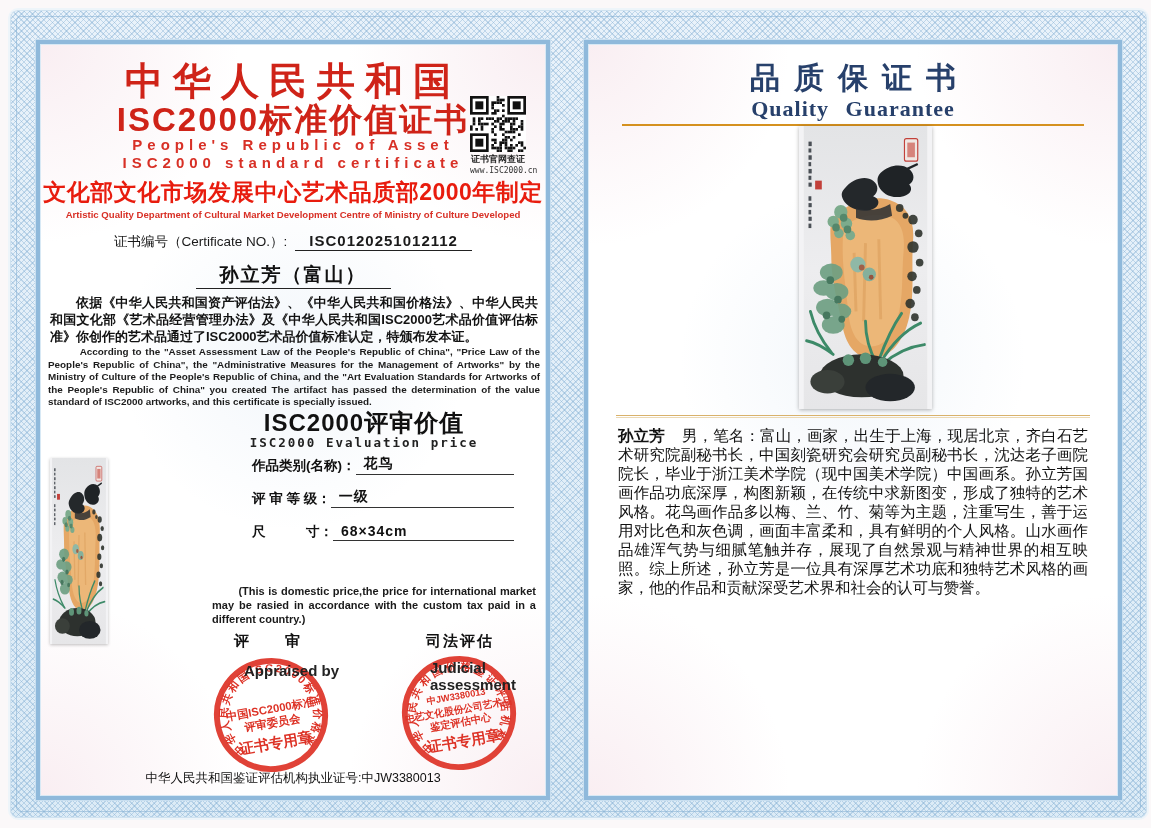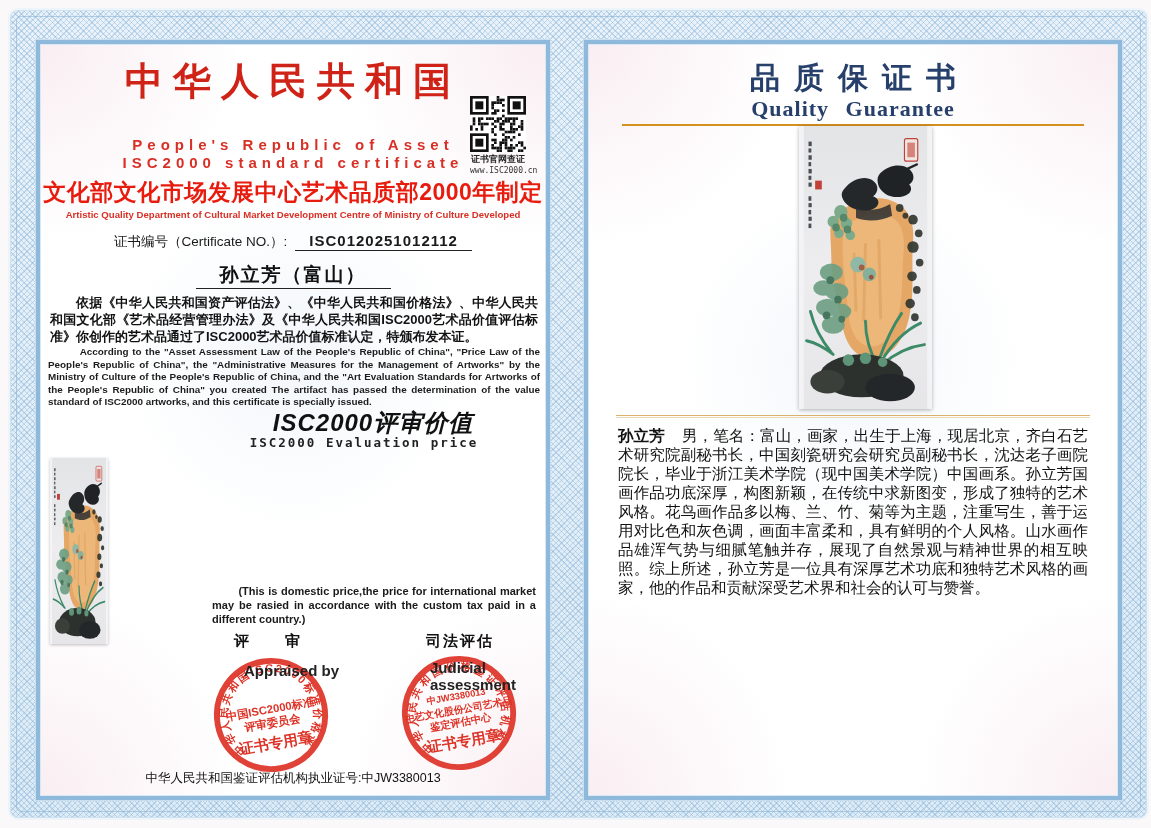--- a/index.html
+++ b/index.html
@@ -31,21 +31,21 @@
   .t-en1{top:92px;font-size:15px;font-weight:bold;color:#d83026;letter-spacing:5px;white-space:nowrap;}
   .t-en2{top:110px;font-size:15px;font-weight:bold;color:#d83026;letter-spacing:5px;white-space:nowrap;}
   .banner-cn{top:133px;font-size:23px;font-weight:bold;color:#e81c0e;letter-spacing:0.5px;white-space:nowrap;}
   .banner-en{top:165px;font-size:9.6px;font-weight:bold;color:#d83026;white-space:nowrap;}
   .certno{top:188px;font-size:13.5px;color:#1a1a1a;}
   .certno .val{font-weight:bold;font-size:15px;letter-spacing:1px;border-bottom:1.5px solid #222;padding:0 14px 1px 14px;margin-left:8px;}
   .artist{top:218px;font-size:19px;font-weight:bold;color:#111;}
   .artist .nm{border-bottom:1.5px solid #222;padding:0 24px 3px 24px;letter-spacing:2px;}
   .stmt-cn{top:250px;left:10px;right:8px;font-size:13px;font-weight:600;color:#121212;line-height:17px;text-align:justify;text-indent:2em;}
   .stmt-en{top:302px;left:8px;right:6px;font-size:9.9px;font-weight:600;color:#1c1c1c;line-height:12.6px;text-align:justify;text-indent:3.2em;}
-  .eval-t{top:363px;left:143px;width:380px;text-align:center;font-size:24px;font-weight:bold;color:#111;letter-spacing:1px;font-style:italic;}
+  .eval-t{top:363px;left:134px;width:380px;text-align:center;font-size:24px;font-weight:bold;color:#111;letter-spacing:1px;}
   .eval-s{top:391px;left:134px;width:380px;text-align:center;font-size:12.5px;font-weight:bold;color:#222;font-family:"DejaVu Sans Mono",monospace;letter-spacing:2px;}
   .fields{top:412px;left:212px;width:262px;}
   .frow{display:flex;align-items:flex-end;margin-bottom:14px;height:19px;}
   .flabel{font-size:13.5px;font-weight:bold;color:#111;white-space:pre;}
   .fval{flex:1;border-bottom:1px solid #333;font-size:14px;font-weight:bold;color:#111;padding:0 0 1px 8px;letter-spacing:1px;}
   .note-cn{top:504px;left:150px;width:336px;font-size:12px;font-weight:bold;color:#141414;line-height:17px;text-align:justify;text-indent:2em;}
   .note-en{top:540px;left:172px;width:324px;font-size:11px;font-weight:600;color:#1a1a1a;line-height:14px;text-align:justify;text-indent:2.4em;}
   .appr-h{top:588px;font-size:15px;font-weight:bold;color:#111;letter-spacing:2px;}
   .appr-h.l{left:128px;width:200px;text-align:center;}
   .appr-h.r{left:330px;width:180px;text-align:center;}
@@ -70,20 +70,21 @@
   .bio .nm{font-weight:bold;margin-right:1.1em;}
 </style>
 </head>
 <body>
 
 <div class="cert">
   <div class="band"></div>
 
   <div class="page page-left">
     <div class="abs ctr t-cn1">中华人民共和国</div>
+    <div class="abs ctr t-cn2">ISC2000标准价值证书</div>
     <div class="abs ctr t-en1">People's Republic of Asset</div>
     <div class="abs ctr t-en2">ISC2000 standard certificate</div>
 
     <div class="abs qr">
       <svg width="56" height="56" viewBox="0 0 21 21">
         <rect x="0" y="0" width="21" height="21" fill="#ffffff"></rect>
         <g fill="#111">
           <rect x="0" y="0" width="7" height="7"></rect>
             <rect x="14" y="0" width="7" height="7"></rect>
             <rect x="0" y="14" width="7" height="7"></rect>
@@ -225,20 +226,34 @@
     <div class="abs ctr artist">
       <span class="nm">孙立芳（富山）</span>
     </div>
 
     <div class="abs stmt-cn">依据《中华人民共和国资产评估法》、《中华人民共和国价格法》、中华人民共和国文化部《艺术品经营管理办法》及《中华人民共和国ISC2000艺术品价值评估标准》你创作的艺术品通过了ISC2000艺术品价值标准认定，特颁布发本证。</div>
     <div class="abs stmt-en">According to the "Asset Assessment Law of the People's Republic of China", "Price Law of the People's Republic of China", the "Administrative Measures for the Management of Artworks" by the Ministry of Culture of the People's Republic of China, and the "Art Evaluation Standards for Artworks of the People's Republic of China" you created The artifact has passed the determination of the value standard of ISC2000 artworks, and this certificate is specially issued.</div>
 
     <div class="abs eval-t">ISC2000评审价值</div>
     <div class="abs eval-s">ISC2000 Evaluation price</div>
 
+    <div class="abs fields">
+      <div class="frow">
+        <span class="flabel">作品类别(名称)：</span>
+        <span class="fval">花鸟</span>
+      </div>
+      <div class="frow">
+        <span class="flabel">评 审 等 级：</span>
+        <span class="fval">一级</span>
+      </div>
+      <div class="frow">
+        <span class="flabel">尺　　　寸：</span>
+        <span class="fval">68×34cm</span>
+      </div>
+    </div>
 
     <div class="abs note-en">(This is domestic price,the price for international market may be rasied in accordance with the custom tax paid in a different country.)</div>
 
     <div class="abs appr-h l">评　　审</div>
     <div class="abs appr-h r">司法评估</div>
     <div class="abs appr-sub" style="left:186px;top:618px;">Appraised by</div>
     <div class="abs appr-sub" style="left:372px;top:615px;">Judicial assessment</div>
 
     <div class="abs seal" style="left:172px;top:612px;">
       <svg width="118" height="118" viewBox="0 0 120 120">

